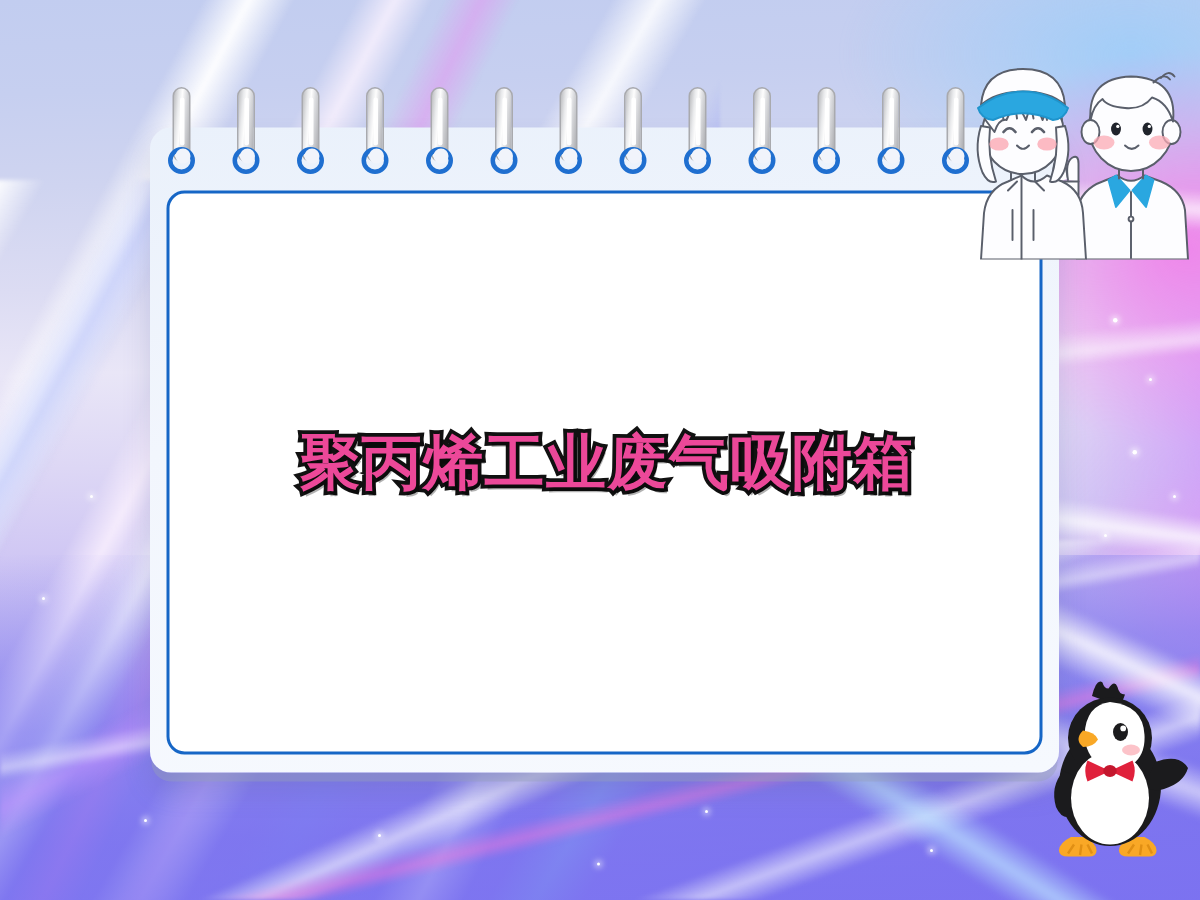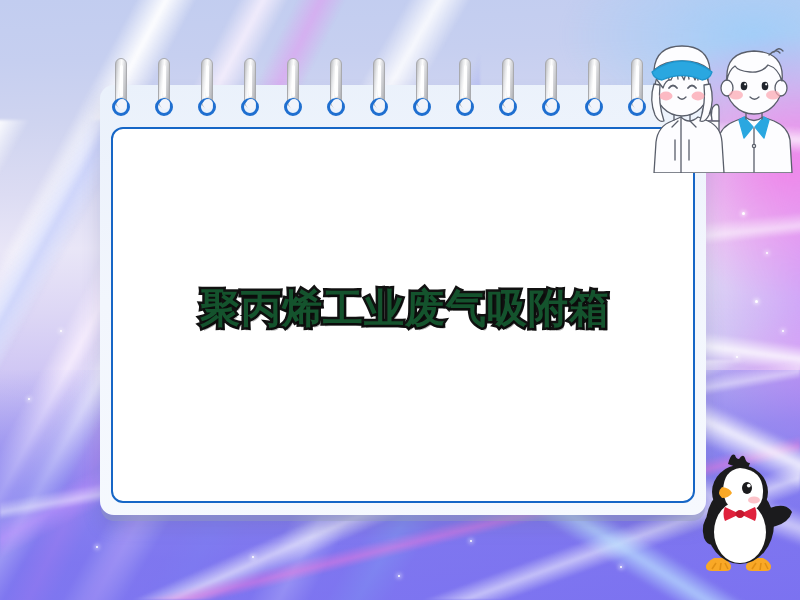--- a/index.html
+++ b/index.html
@@ -135,21 +135,21 @@
 
   
   #title-wrap{
     position:absolute; left:0; top:152px; width:584px;
     text-align:center;
   }
   #title{
     display:inline-block;
     font-family:"DejaVu Sans","Liberation Sans",sans-serif;
     font-size:40px; font-weight:bold; letter-spacing:1px;
-    color:#14532d;
+    color:#ec4899;
     -webkit-text-stroke:5px #111;
     paint-order:stroke fill;
     text-shadow:2px 3px 0 rgba(0,0,0,.30);
     white-space:nowrap;
   }
 
   
   #characters{ position:absolute; left:648px; top:28px; width:152px; height:145px; }
   #penguin{ position:absolute; left:692px; top:452px; width:104px; height:126px; }
 

